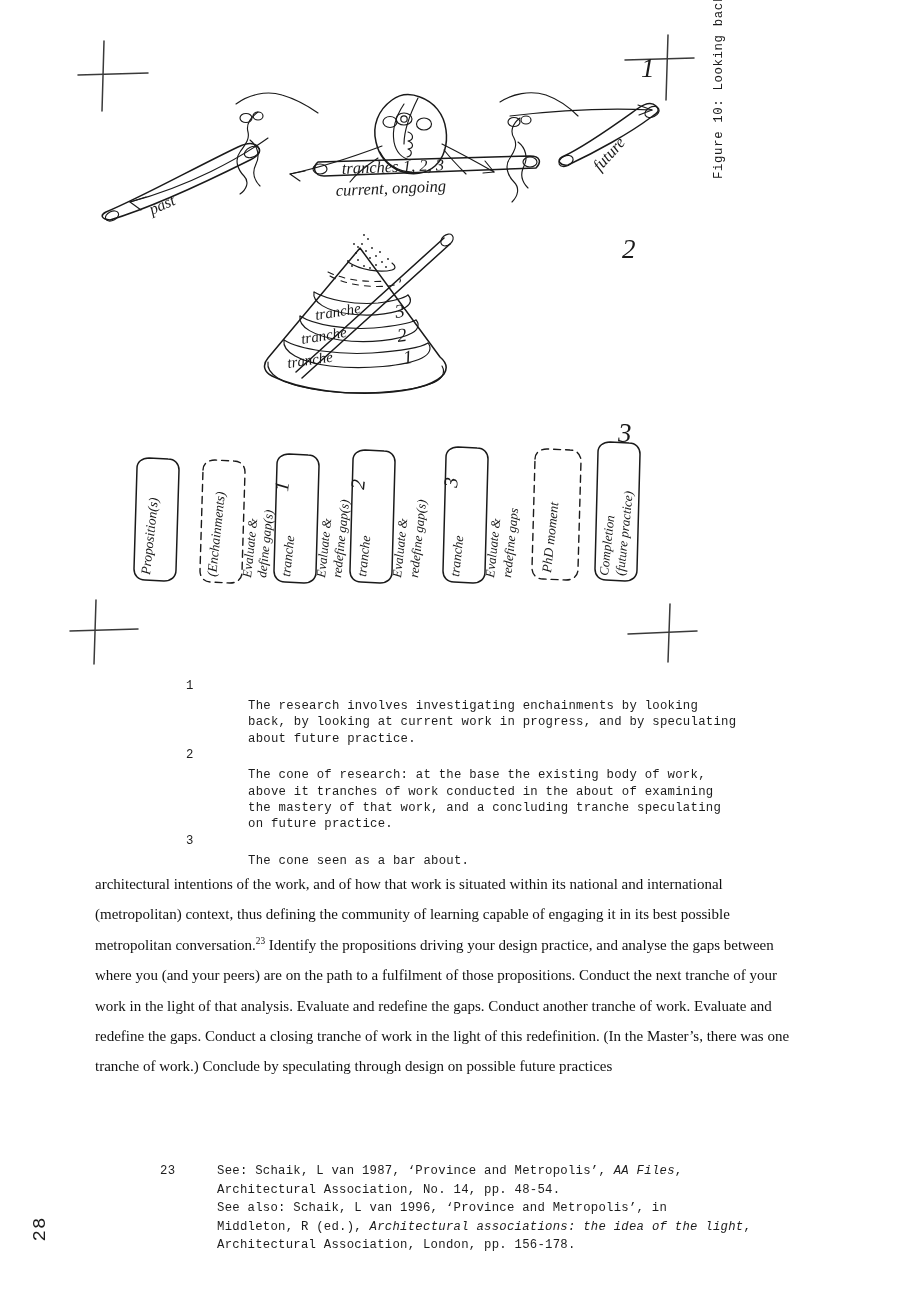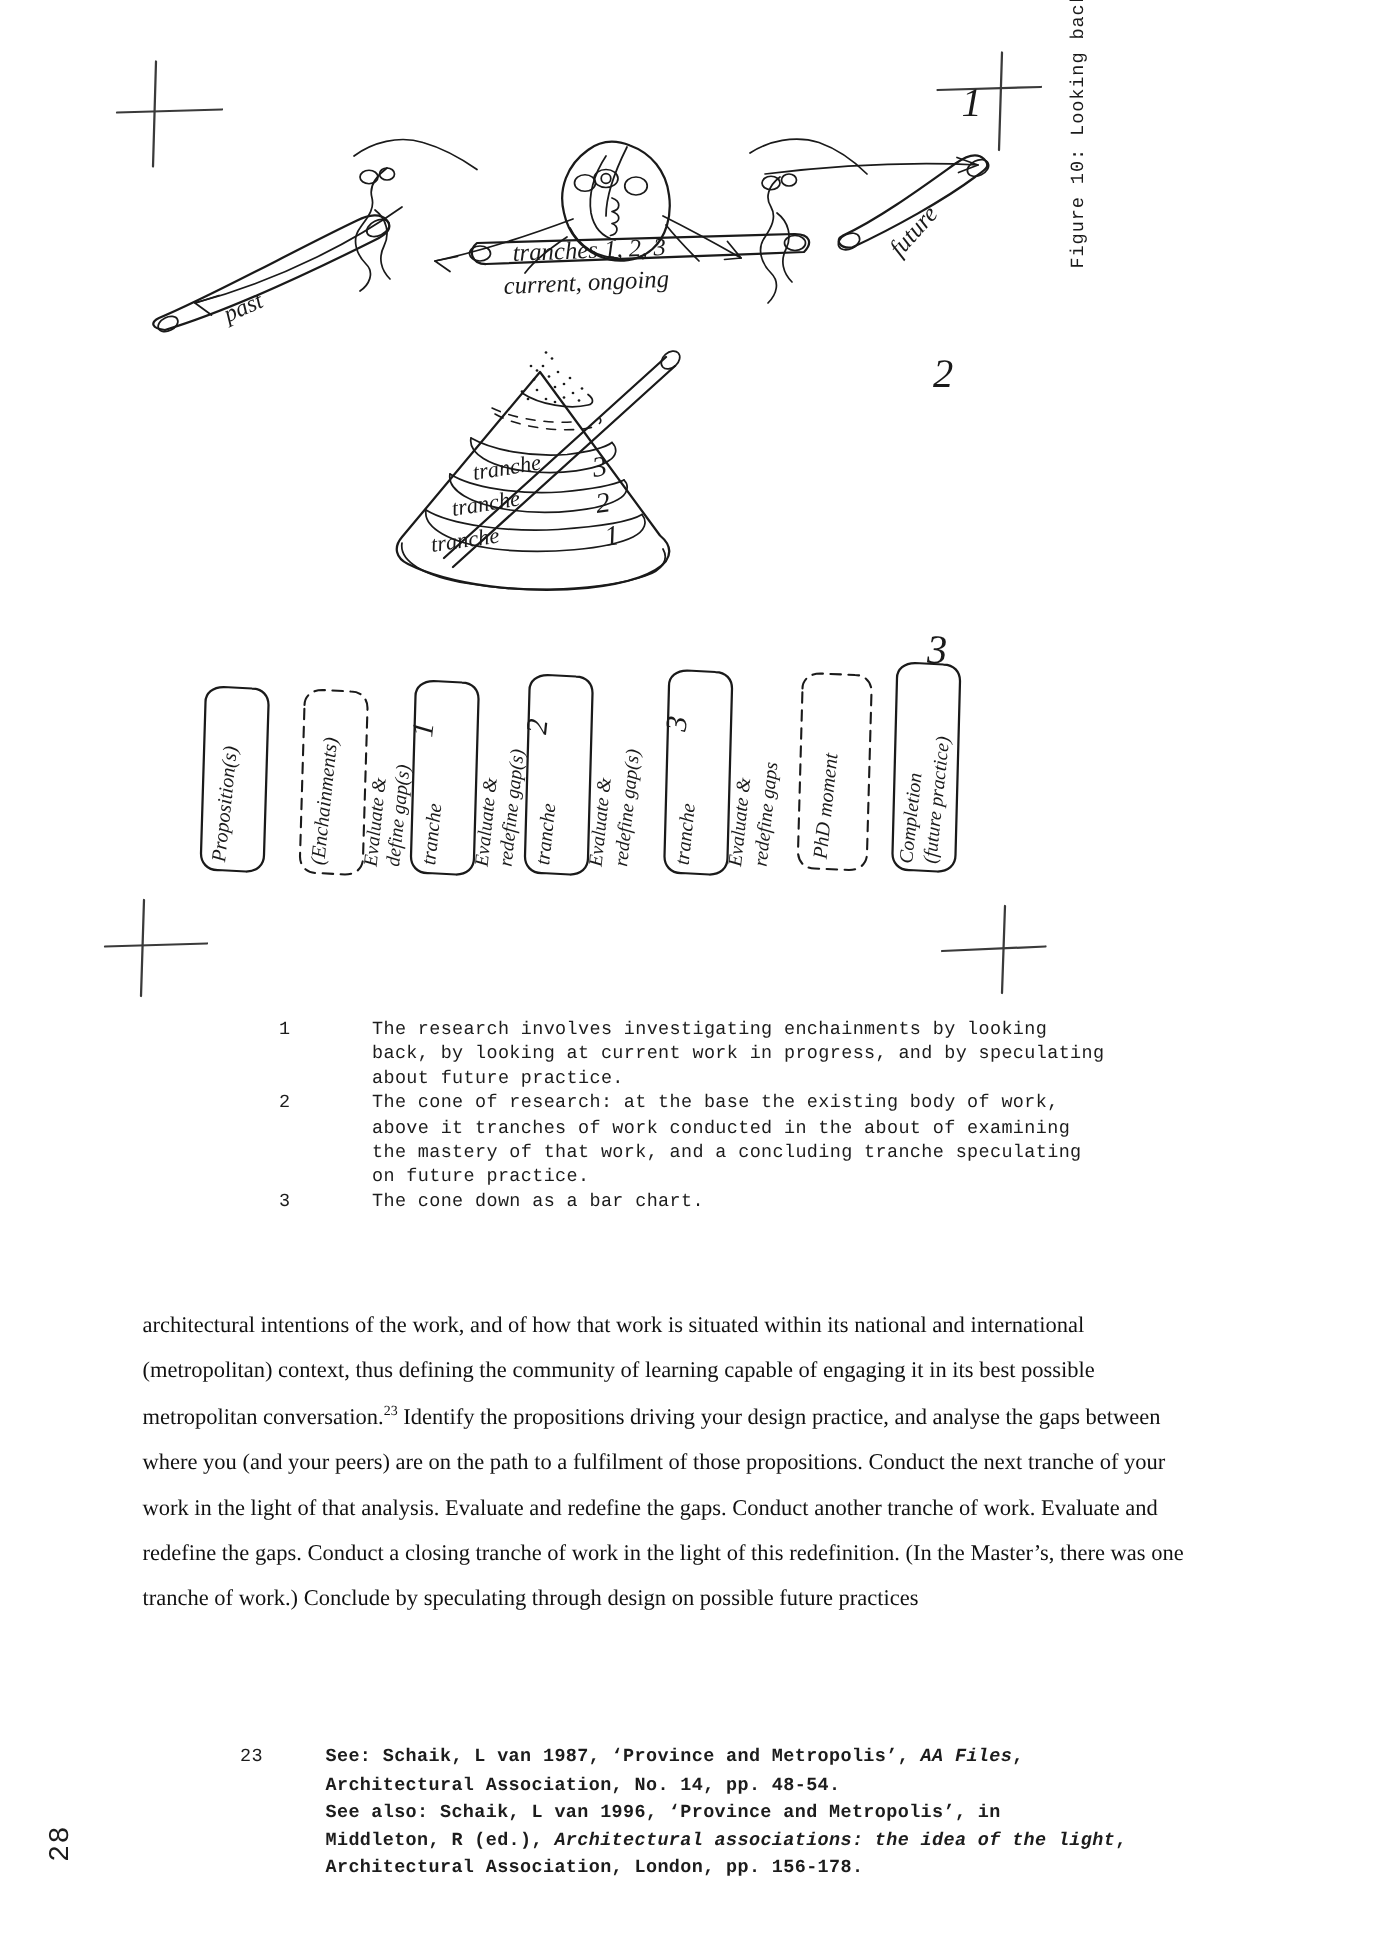--- a/index.html
+++ b/index.html
@@ -47,21 +47,21 @@
     top: 678px;
     width: 700px;
     font-family: "Liberation Mono", monospace;
     font-size: 12.3px;
     line-height: 16.4px;
     color: #1c1c1c;
     letter-spacing: 0.25px;
   }
   .caption-row { display: flex; align-items: flex-start; }
   .caption-num { width: 62px; flex: 0 0 62px; }
-  .caption-txt { flex: 1 1 auto; white-space: pre-wrap; }
+  .caption-txt { flex: 1 1 auto; white-space: pre-wrap; margin-top: 20px; }
 
   
   #body-text {
     position: absolute;
     left: 95px;
     top: 869px;
     width: 700px;
     font-family: "Liberation Serif", serif;
     font-size: 15px;
     line-height: 30.4px;
@@ -77,21 +77,21 @@
     top: 1162px;
     width: 720px;
     font-family: "Liberation Mono", monospace;
     font-size: 12.3px;
     line-height: 18.6px;
     color: #1c1c1c;
     letter-spacing: 0.25px;
   }
   #footnote .fn-row { display: flex; align-items: flex-start; }
   #footnote .fn-num { width: 57px; flex: 0 0 57px; }
-  #footnote .fn-body { flex: 1 1 auto; font-weight: bold; }
+  #footnote .fn-body { flex: 1 1 auto; }
   #footnote i { font-style: italic; }
 
   
   #page-number {
     position: absolute;
     left: 28px;
     top: 1218px;
     font-family: "Liberation Mono", monospace;
     font-size: 19px;
     color: #1c1c1c;
@@ -339,21 +339,21 @@
   </div>
   <div class="caption-row">
     <span class="caption-num">2</span>
     <span class="caption-txt">The cone of research: at the base the existing body of work,
 above it tranches of work conducted in the about of examining
 the mastery of that work, and a concluding tranche speculating
 on future practice.</span>
   </div>
   <div class="caption-row">
     <span class="caption-num">3</span>
-    <span class="caption-txt">The cone down as a bar chart.</span>
+    <span class="caption-txt">The cone seen as a bar about.</span>
   </div>
 </div>
 
 <div id="body-text">
   <p>architectural intentions of the work, and of how that work is situated within its national and international (metropolitan) context, thus defining the community of learning capable of engaging it in its best possible metropolitan conversation.<sup>23</sup> Identify the propositions driving your design practice, and analyse the gaps between where you (and your peers) are on the path to a fulfilment of those propositions. Conduct the next tranche of your work in the light of that analysis. Evaluate and redefine the gaps. Conduct another tranche of work. Evaluate and redefine the gaps. Conduct a closing tranche of work in the light of this redefinition. (In the Master’s, there was one tranche of work.) Conclude by speculating through design on possible future practices</p>
 </div>
 
 <div id="footnote">
   <div class="fn-row">
     <span class="fn-num">23</span>

